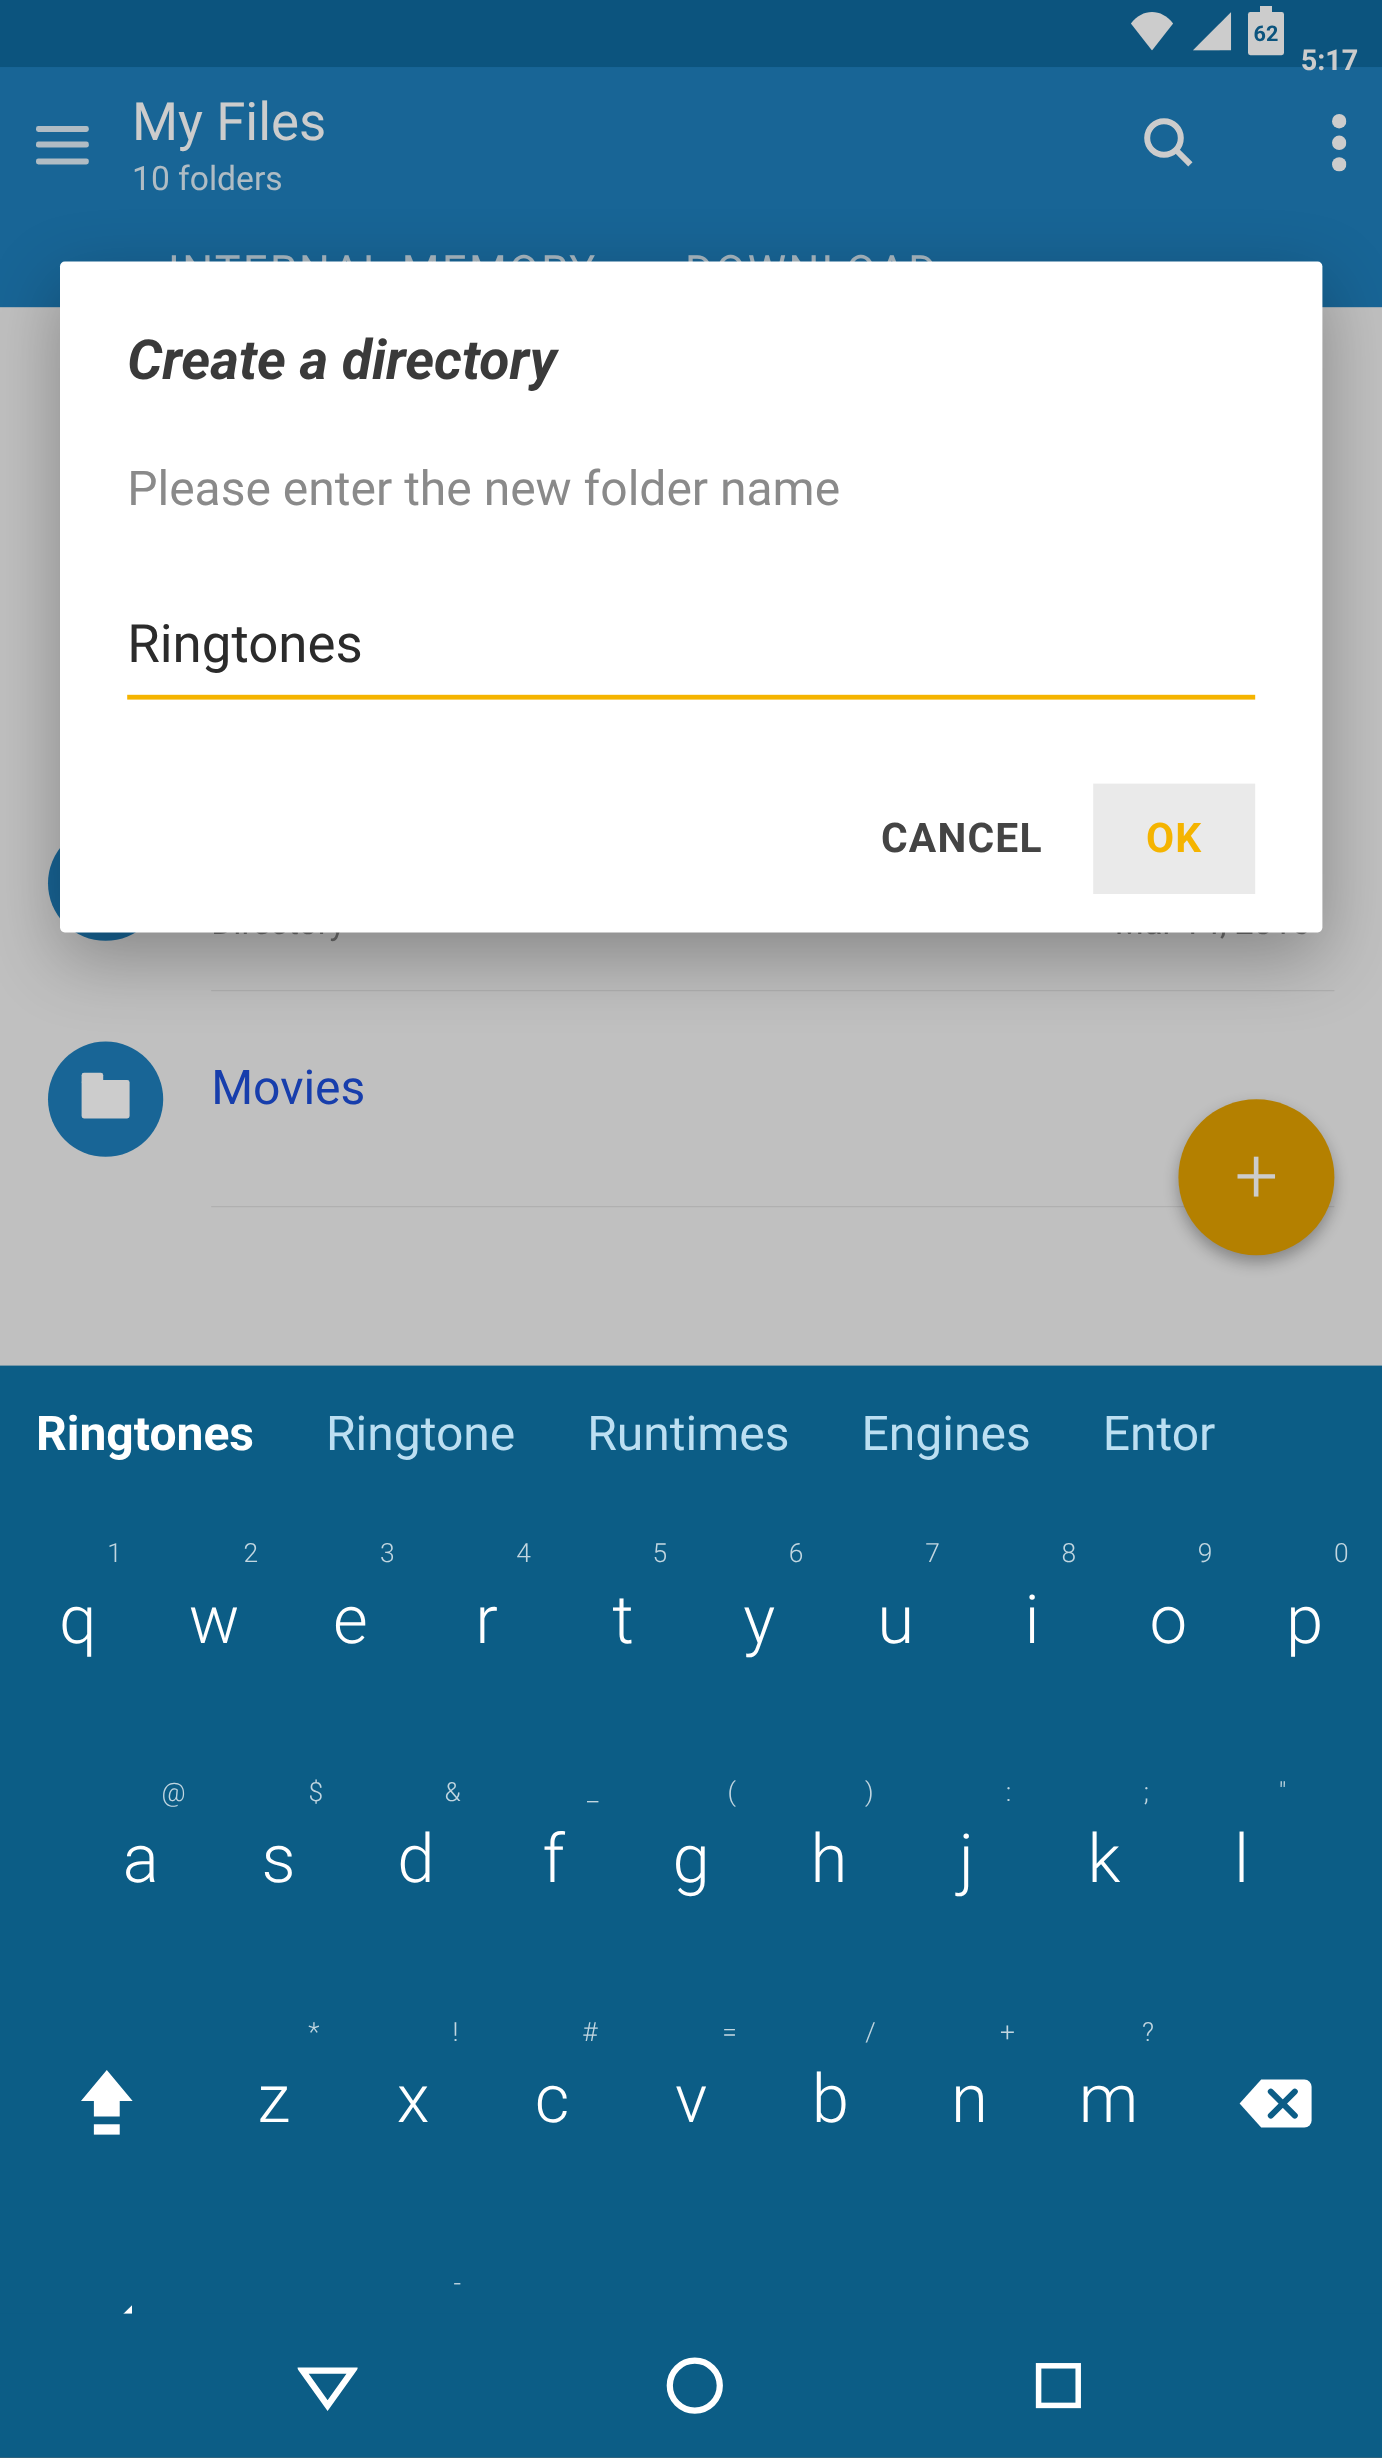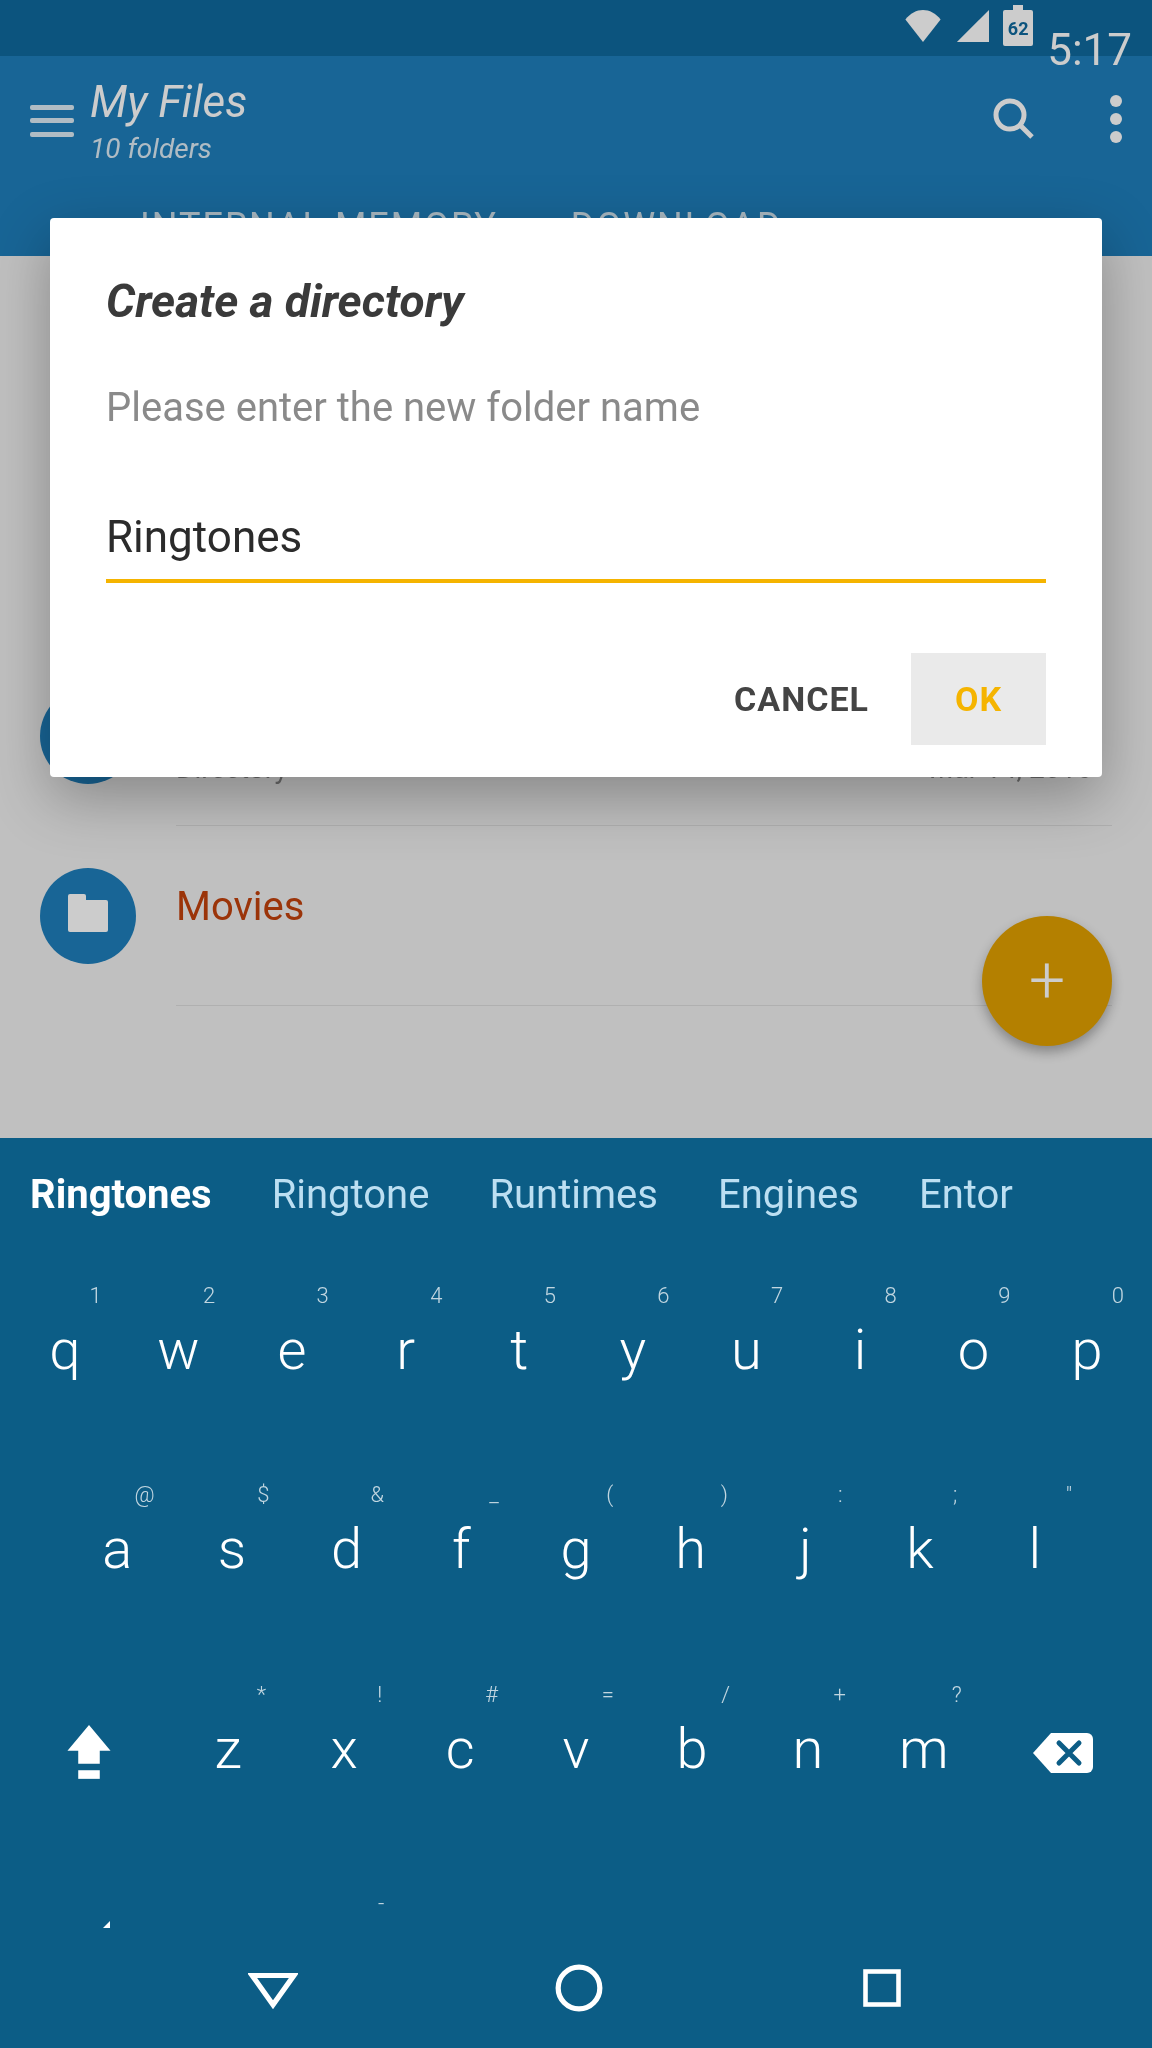--- a/index.html
+++ b/index.html
@@ -1,43 +1,43 @@
 <!DOCTYPE html>
 <html><head>
 <meta charset="utf-8">
 <style>
   * { margin: 0; padding: 0; box-sizing: border-box; font-family: Roboto, Arial, sans-serif; }
   html, body { width: 1152px; height: 2048px; overflow: hidden; background: #000; }
   .screen { position: relative; width: 1152px; height: 2048px; background: #1e7fbc; }
   
   
   .status-bar { height: 56px; background: #0f6a9e; display: flex; justify-content: flex-end; align-items: center; padding: 0 20px; gap: 14px; color: #fff; }
-  .status-bar .time { font-size: 44px; font-weight: 400; margin-top: 43px; }
+  .status-bar .time { font-size: 24px; font-weight: 700; margin-top: 43px; }
   .battery-box { width: 30px; height: 36px; background: #ffffff; color: #0f6a9e; font-size: 18px; font-weight: 700; display: flex; align-items: center; justify-content: center; border-radius: 2px; position: relative; }
   .battery-box::before { content: ""; position: absolute; top: -5px; left: 10px; width: 10px; height: 5px; background: #fff; }
   
   
   .app-bar { height: 200px; background: #1e7fbc; color: #fff; padding: 20px 30px 0 30px; }
-  .app-bar-top { display: flex; align-items: center; gap: 16px; font-style: italic; }
+  .app-bar-top { display: flex; align-items: center; gap: 36px; }
   .hamburger { width: 44px; height: 32px; display: flex; flex-direction: column; justify-content: space-between; opacity: 0.85; }
   .hamburger span { height: 5px; background: #fff; border-radius: 2px; }
   .app-title { flex: 1; }
   .app-title h1 { font-size: 44px; font-weight: 400; }
   .app-title .sub { font-size: 28px; opacity: 0.85; margin-top: 4px; }
   .breadcrumb { display: flex; gap: 30px; font-size: 36px; letter-spacing: 2px; padding: 40px 0 0 110px; opacity: 0.8; }
   .crumb-sep { opacity: 0.6; }
   
   
   .file-area { position: absolute; top: 256px; left: 0; right: 0; bottom: 0; background: #f0f0f0; }
   .file-row { display: flex; align-items: center; height: 180px; padding: 0 40px; }
   .folder-icon { width: 96px; height: 96px; background: #1e7fbc; border-radius: 50%; display: flex; align-items: center; justify-content: center; margin-right: 40px; flex-shrink: 0; }
   .folder-glyph { width: 40px; height: 32px; background: #fff; border-radius: 2px; position: relative; }
   .folder-glyph::before { content: ""; position: absolute; top: -6px; left: 0; width: 18px; height: 8px; background: #fff; border-radius: 2px 2px 0 0; }
   .file-info { flex: 1; border-bottom: 1px solid #ddd; height: 100%; display: flex; flex-direction: column; justify-content: center; position: relative; }
-  .file-name { font-size: 40px; color: #c2410c; margin-bottom: 18px; }
+  .file-name { font-size: 40px; color: #1d4ed8; margin-bottom: 18px; }
   .file-meta { font-size: 28px; color: #888; display: flex; justify-content: space-between; padding-right: 20px; }
   
   
   .fab { position: absolute; width: 130px; height: 130px; background: #e2a100; border-radius: 50%; top: 660px; right: 40px; display: flex; align-items: center; justify-content: center; box-shadow: 0 6px 12px rgba(0,0,0,0.3); }
   .fab-plus { color: #fff; font-size: 64px; font-weight: 300; line-height: 1; }
   
   
   .scrim { position: absolute; inset: 0; background: rgba(0,0,0,0.2); }
   
   

